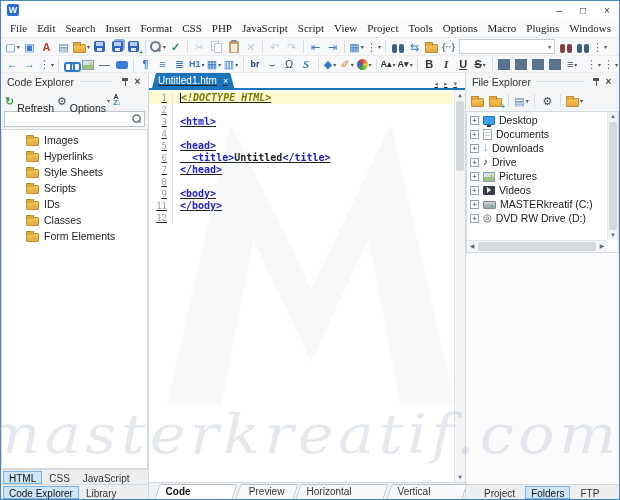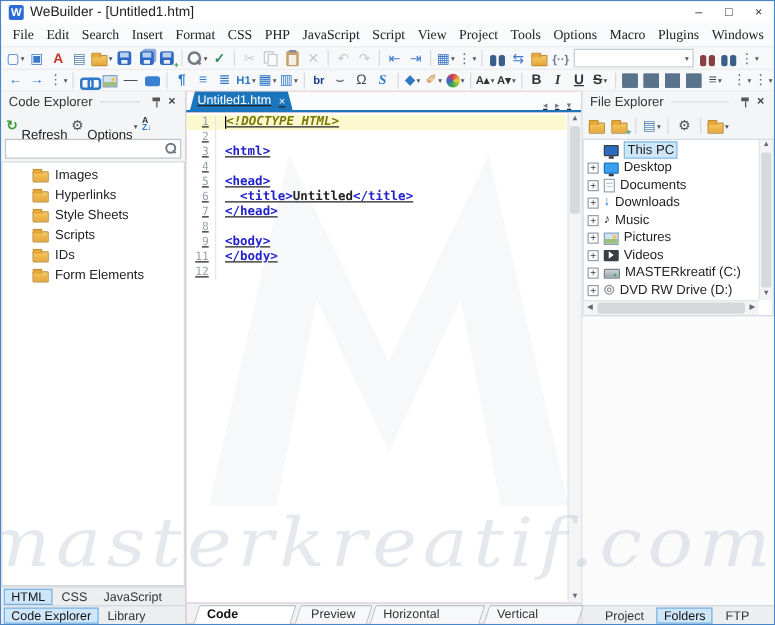--- a/index.html
+++ b/index.html
@@ -191,21 +191,20 @@
              letter-spacing:4px; transform:scaleX(1.12); transform-origin:left; pointer-events:none; z-index:50; }
   .wm-m { position:absolute; left:150px; top:90px; width:320px; height:330px; pointer-events:none; z-index:1; opacity:.05; }
 </style>
 </head>
 <body>
 
 <div id="app">
 
   <div class="titlebar">
     <div class="tb-logo">W</div>
-    <div class="tb-title">WeBuilder - [Untitled1.htm]</div>
     <div class="tb-ctrls">
       <div class="tb-ctrl">–</div>
       <div class="tb-ctrl">□</div>
       <div class="tb-ctrl close">×</div>
     </div>
   </div>
 
   <div class="menubar" id="menubar">
       <span class="menu-item">File</span>
       <span class="menu-item">Edit</span>
@@ -493,20 +492,24 @@
           <div class="tree-row">
             <span class="ico ico-folder"></span>
             <span class="tree-label">Scripts</span>
           </div>
           <div class="tree-row">
             <span class="ico ico-folder"></span>
             <span class="tree-label">IDs</span>
           </div>
           <div class="tree-row">
             <span class="ico ico-folder"></span>
+            <span class="tree-label">Classes</span>
+          </div>
+          <div class="tree-row">
+            <span class="ico ico-folder"></span>
             <span class="tree-label">Form Elements</span>
           </div>
         </div>
       <div class="ltabs" id="ltabs1">
           <span class="chip active">HTML</span>
           <span class="chip">CSS</span>
           <span class="chip">JavaScript</span>
         </div>
       <div class="ltabs" id="ltabs2">
           <span class="chip active">Code Explorer</span>
@@ -614,44 +617,39 @@
             <span class="glyph" style="color: rgb(74, 79, 85);">⚙</span>
           </span>
           <span class="tb-sep"></span>
           <span class="tb-btn">
             <span class="ico ico-folder"></span>
             <span class="dd">▾</span>
           </span>
         </div>
       <div class="fe-box">
         <div class="fe-rows" id="fe-tree">
-            <div class="fe-row selected">
-              <span class="no-exp"></span>
-              <span class="ico ico-monitor"></span>
-              <span class="fe-label">This PC</span>
-            </div>
             <div class="fe-row">
               <span class="expander">+</span>
               <span class="ico ico-monitor bright"></span>
               <span class="fe-label">Desktop</span>
             </div>
             <div class="fe-row">
               <span class="expander">+</span>
               <span class="ico ico-page"></span>
               <span class="fe-label">Documents</span>
             </div>
             <div class="fe-row">
               <span class="expander">+</span>
               <span class="glyph" style="color: rgb(31, 122, 224); font-size: 10px; font-weight: bold;">↓</span>
               <span class="fe-label">Downloads</span>
             </div>
             <div class="fe-row">
               <span class="expander">+</span>
               <span class="glyph" style="color: rgb(34, 34, 34); font-size: 10px; font-weight: bold;">♪</span>
-              <span class="fe-label">Music</span>
+              <span class="fe-label">Drive</span>
             </div>
             <div class="fe-row">
               <span class="expander">+</span>
               <span class="ico ico-image"></span>
               <span class="fe-label">Pictures</span>
             </div>
             <div class="fe-row">
               <span class="expander">+</span>
               <span class="ico ico-video"></span>
               <span class="fe-label">Videos</span>

